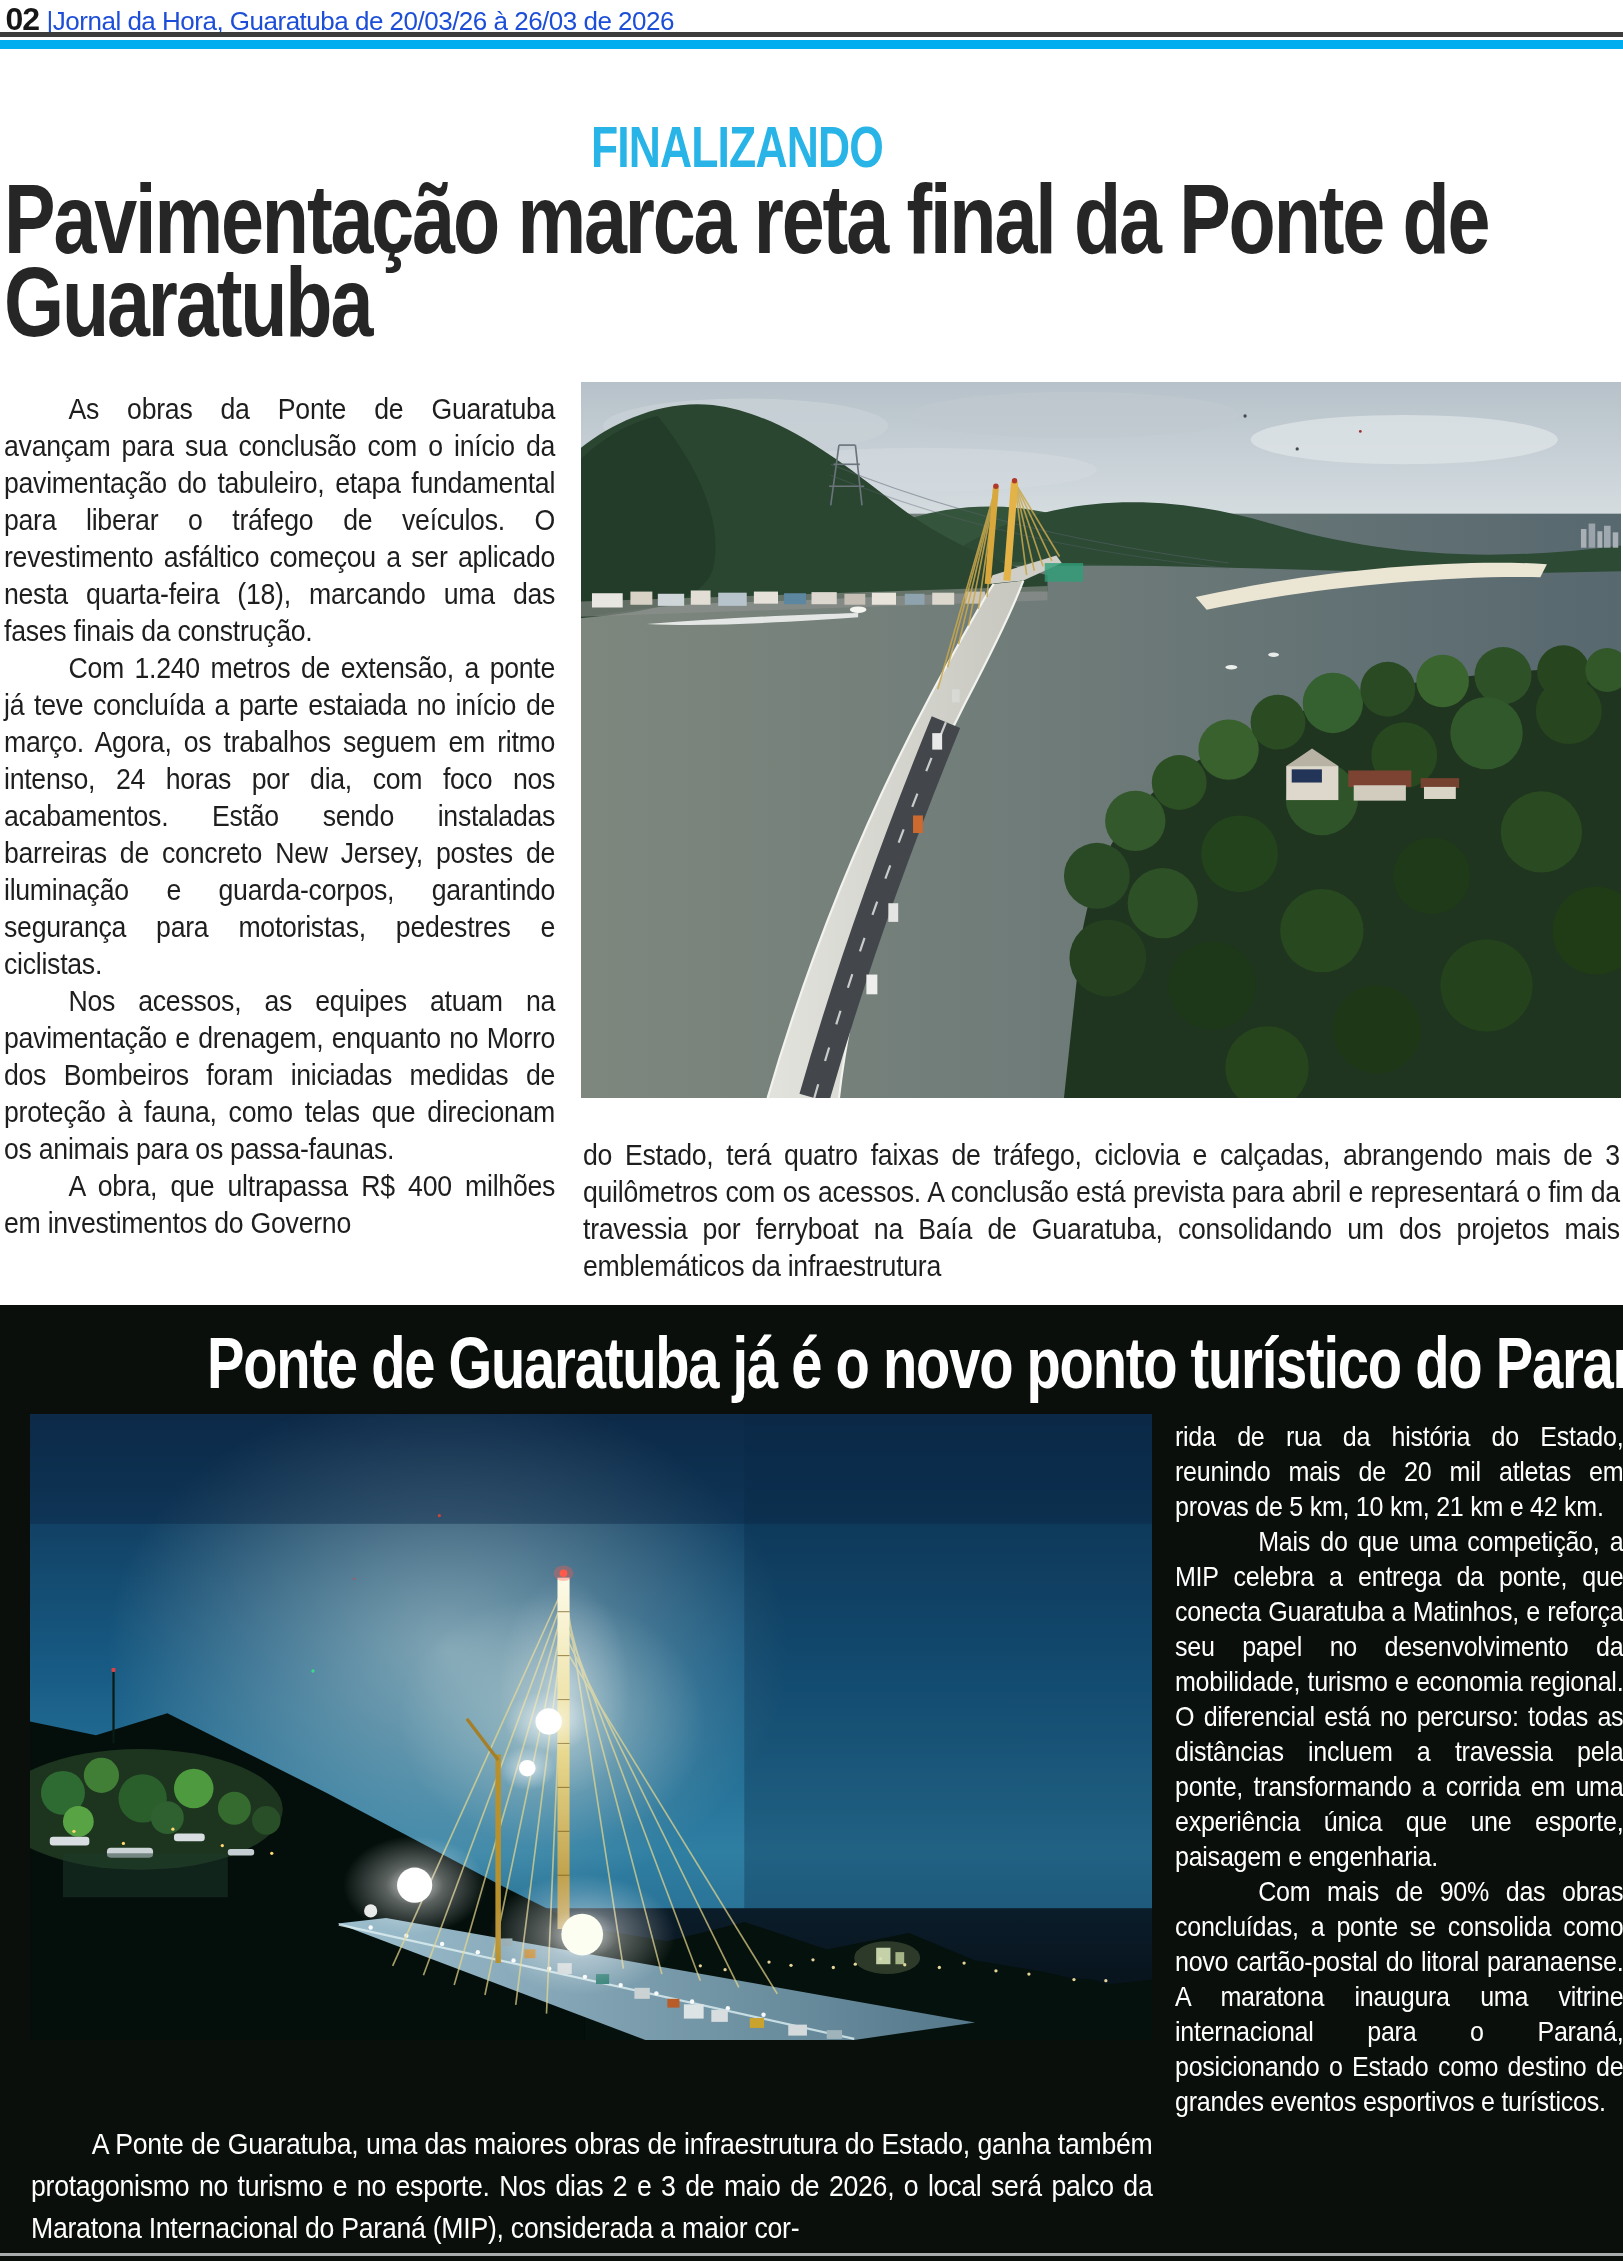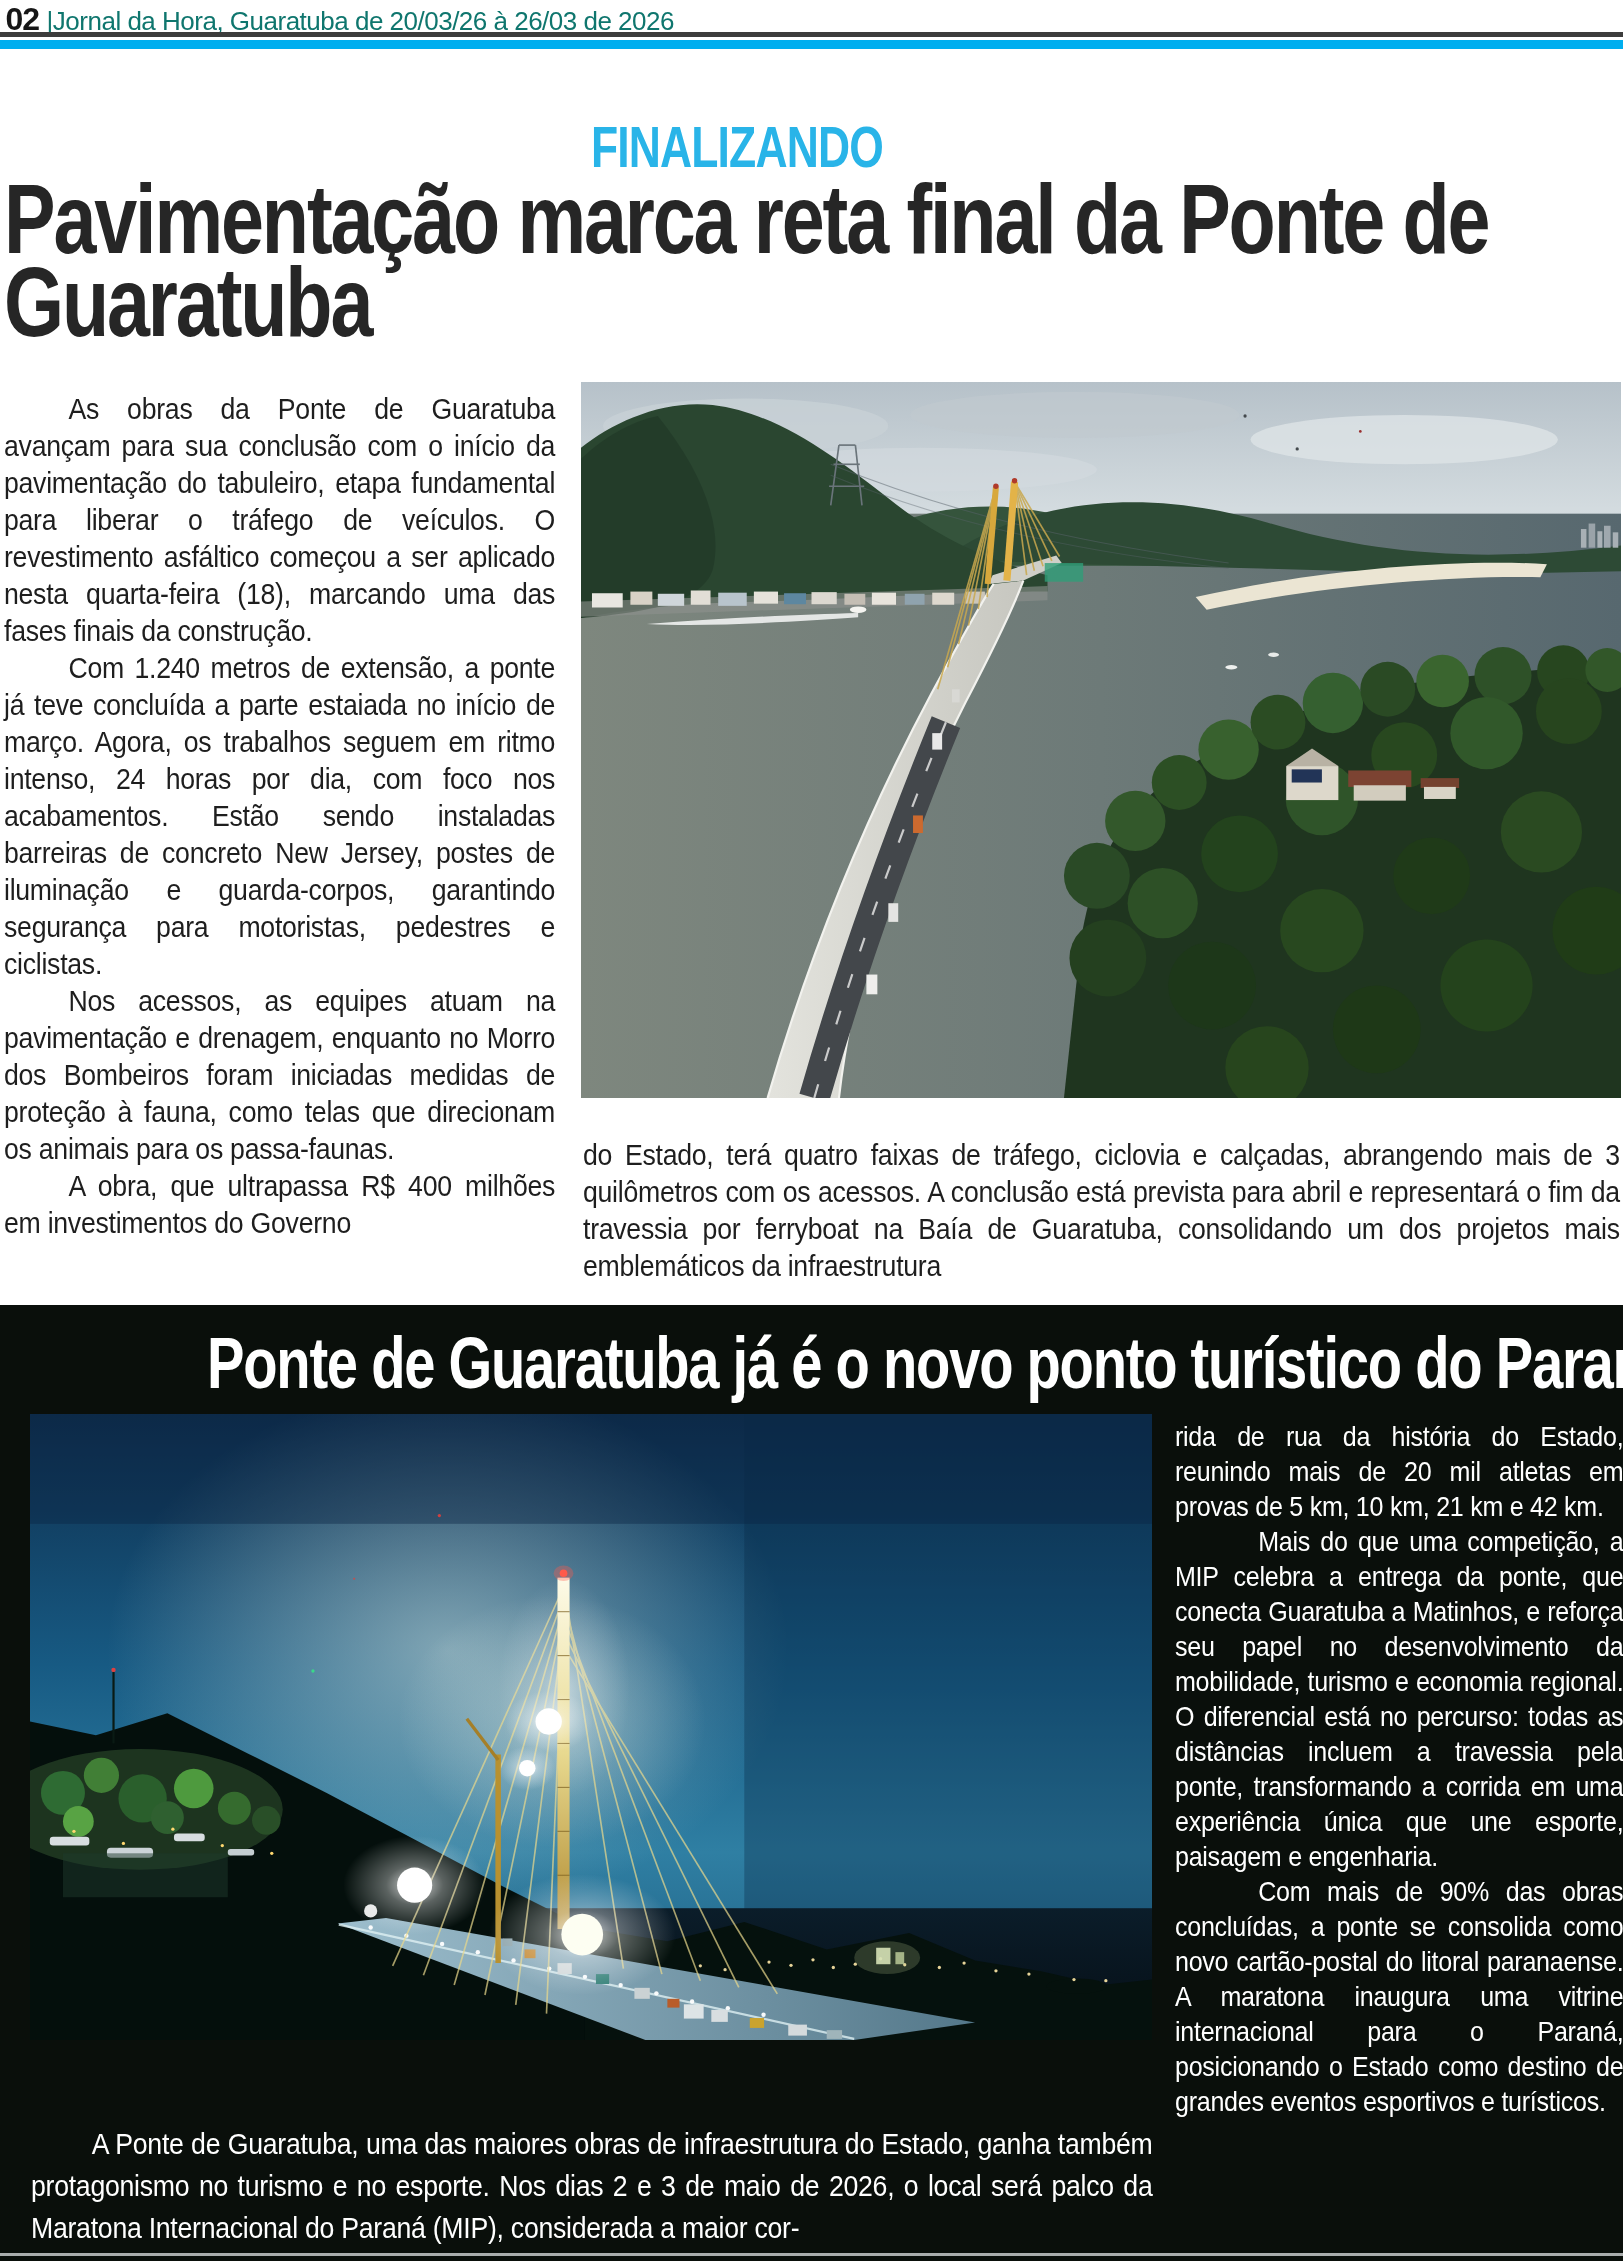--- a/index.html
+++ b/index.html
@@ -2,21 +2,21 @@
 <html style="font-size:8.8px"><head>
 <meta charset="utf-8">
 <style>
   html,body{margin:0;padding:0;background:#ffffff;}
   #page{position:relative;width:1623px;height:2261px;background:#ffffff;overflow:hidden;
         font-family:"Liberation Sans", sans-serif;color:#1e1e1e;}
   .abs{position:absolute;}
   
   .masthead-row{left:5.5px;top:1.1px;white-space:nowrap;display:flex;align-items:baseline;}
   .page-number{font-size:32px;font-weight:bold;color:#161616;letter-spacing:-1.1px;margin-right:7.7px;}
-  .masthead{font-size:26px;color:#0f766e;letter-spacing:-0.5px;}
+  .masthead{font-size:26px;color:#1d4ed8;letter-spacing:-0.5px;}
   .rule-dark{left:0;top:32px;width:1623px;height:5px;background:#3c3c3c;}
   .rule-cyan{left:0;top:40px;width:1623px;height:9.3px;background:#00AEEF;}
   
   .kicker{left:591px;top:114px;font-size:57px;font-weight:bold;color:#29B4E8;
           letter-spacing:-1.1px;white-space:nowrap;transform:scaleX(.78);transform-origin:0 0;}
   .headline1{left:4.4px;top:177px;width:2081px;font-size:99px;font-weight:bold;color:#262626;
              line-height:83px;letter-spacing:-2.7px;transform:scaleX(.78);transform-origin:0 0;}
   
   .body-col{left:4.4px;top:391px;width:599px;font-size:29px;line-height:37px;text-align:justify;
             letter-spacing:-0.3px;transform:scaleX(.92);transform-origin:0 0;color:#1e1e1e;}

